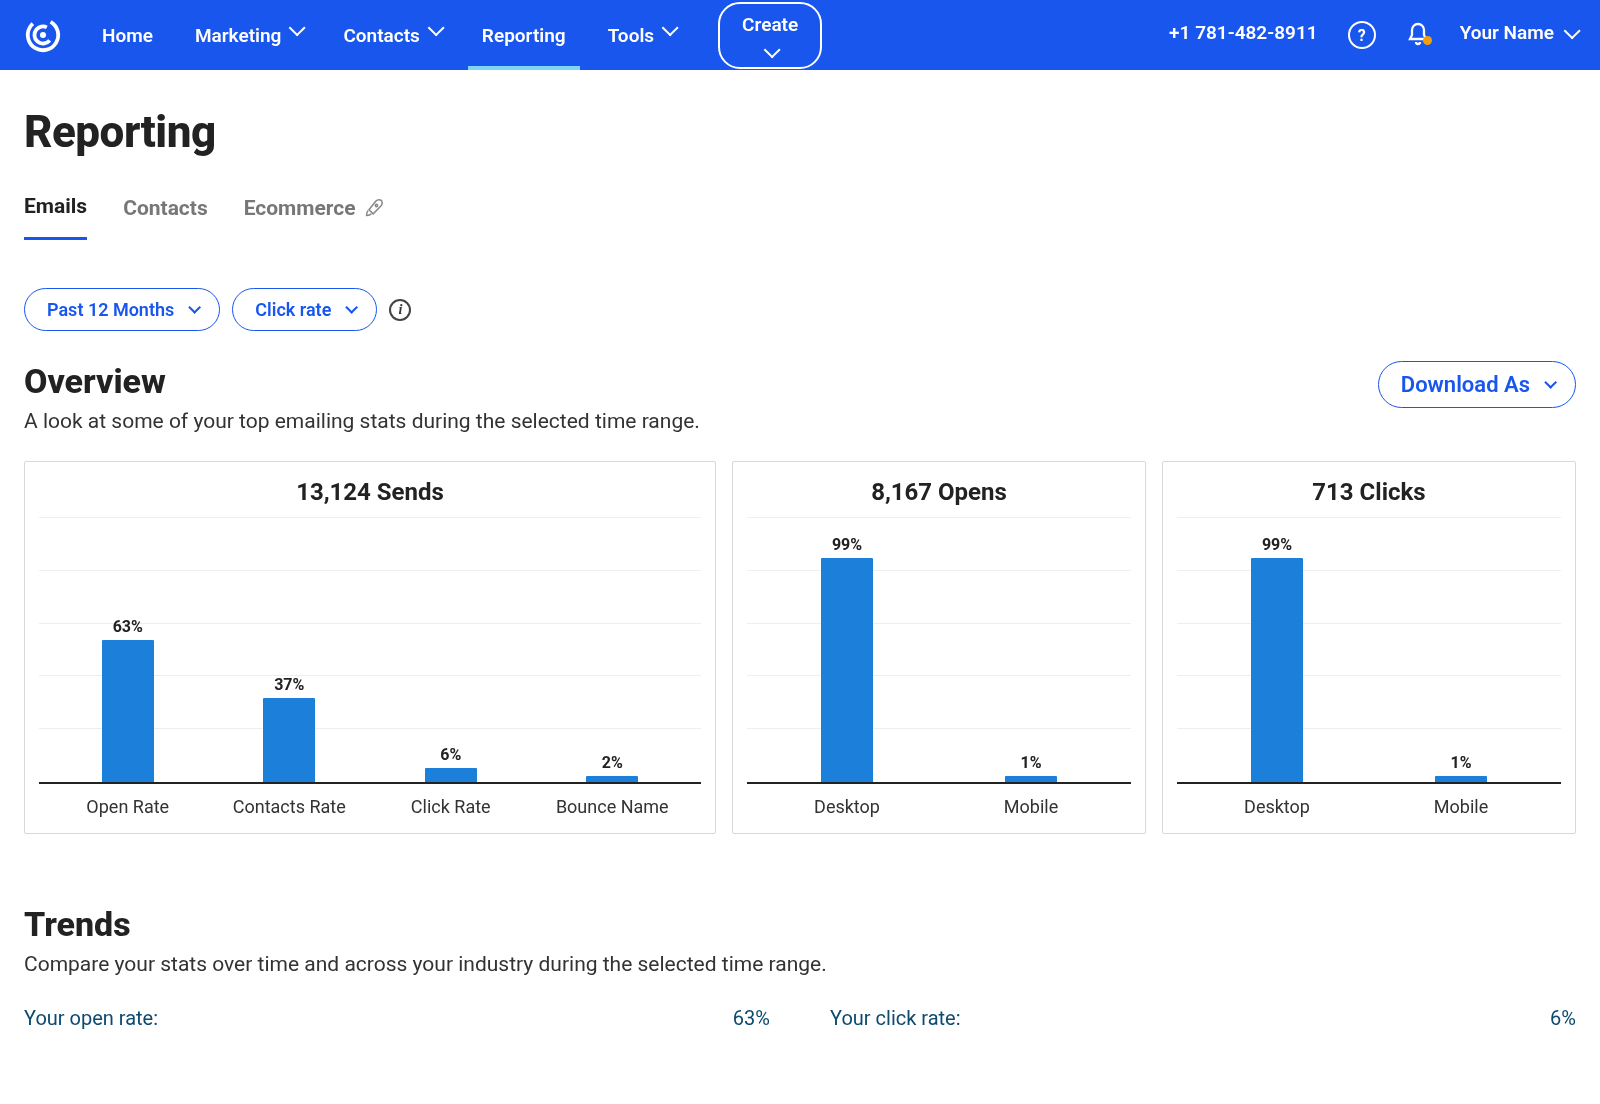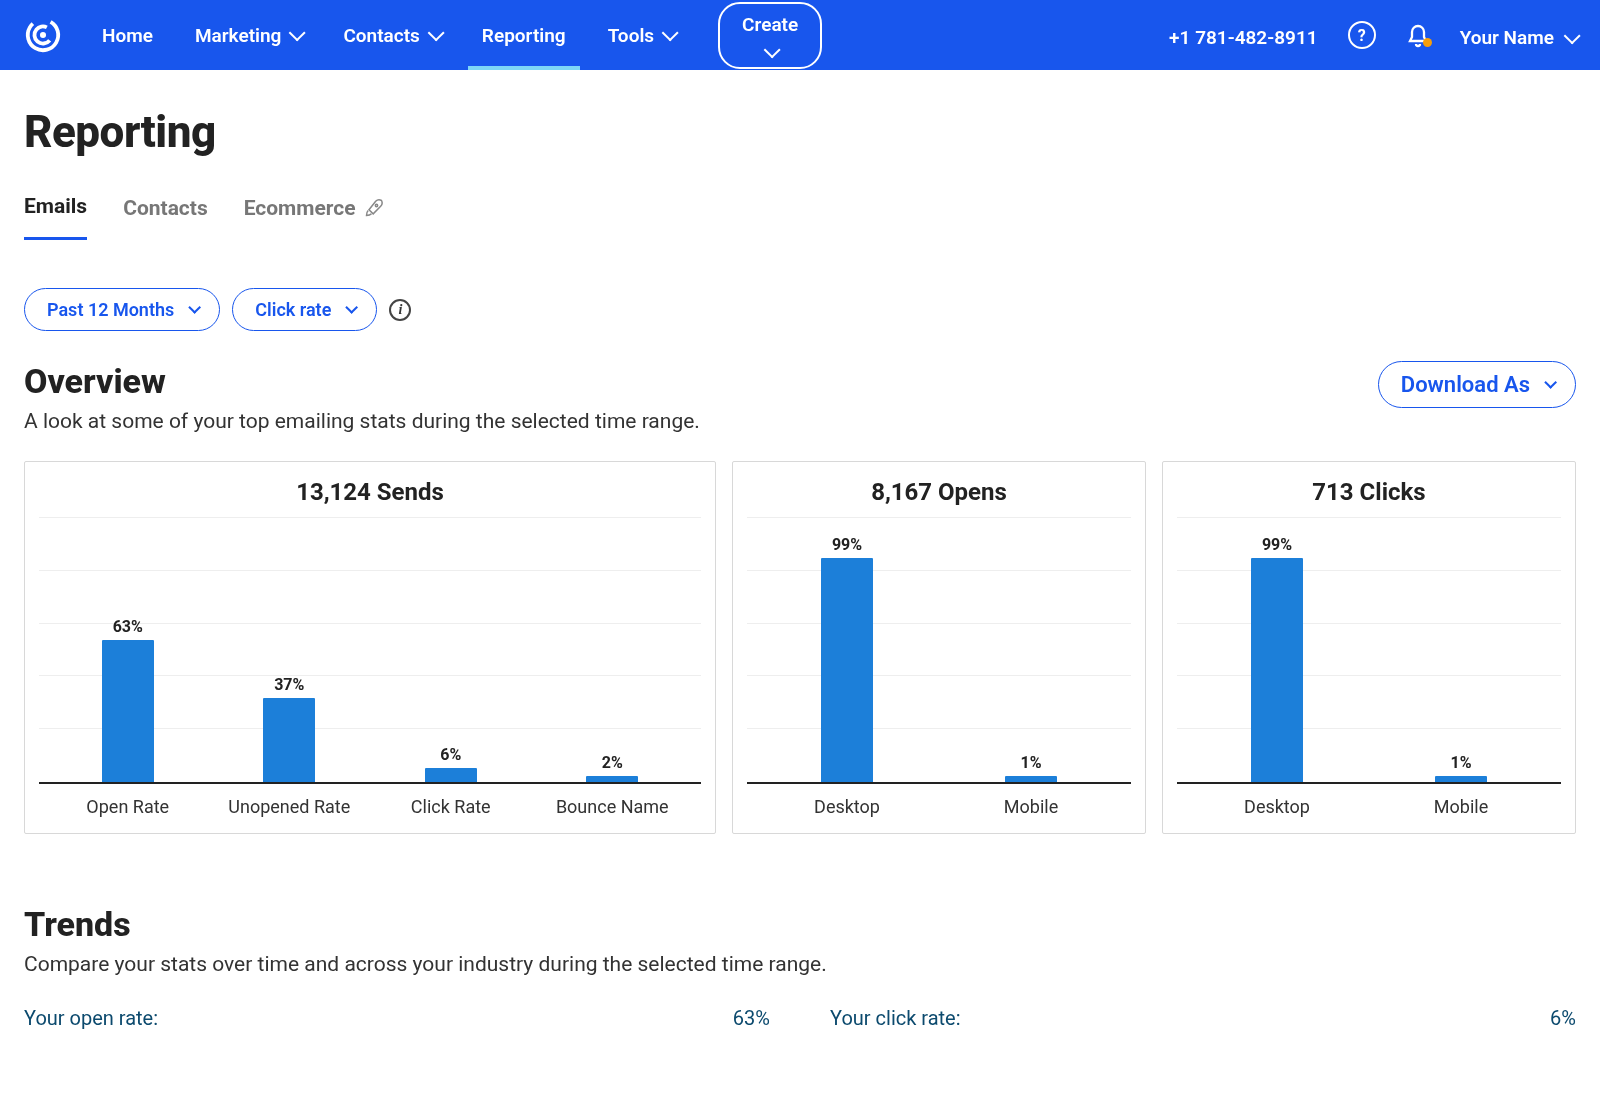--- a/index.html
+++ b/index.html
@@ -19,21 +19,21 @@
     padding: 0 24px;
     color: #fff;
   }
   .logo {
     width: 38px; height: 38px;
     margin-right: 26px;
     display:flex; align-items:center; justify-content:center;
   }
   .nav { display:flex; align-items:center; gap: 14px; }
   .nav-item {
-    display:flex; align-items:center; gap:8px;
+    display:flex; gap:8px;
     font-weight:600; font-size:19px;
     padding: 23px 14px;
     cursor:pointer;
     position:relative;
     white-space:nowrap;
   }
   .nav-item.active::after {
     content:""; position:absolute; left:0; right:0; bottom:0;
     height:4px; background:#7ED6F7;
   }
@@ -52,21 +52,21 @@
     border:2px solid #fff;
     border-radius: 22px;
     padding: 9px 22px;
     display:flex; align-items:center; gap:10px;
     font-weight:600; font-size:19px;
     cursor:pointer;
     margin-left:16px;
     flex-direction:column;
   }
   .spacer { flex:1; }
-  .right-group { display:flex; align-items:flex-end; gap:30px; }
+  .right-group { display:flex; align-items:flex-start; gap:30px; }
   .phone { font-weight:600; font-size:19px; }
   .circ-icon {
     width:28px; height:28px; border:2.5px solid #fff; border-radius:50%;
     display:flex; align-items:center; justify-content:center;
     font-weight:700; font-size:16px;
   }
   .bell {
     position:relative;
     width:24px; height:26px;
   }
@@ -276,21 +276,21 @@
           <div class="bar-label">6%</div>
           <div class="bar" style="height: 13.566px;"></div>
         </div>
         <div class="barwrap">
           <div class="bar-label">2%</div>
           <div class="bar" style="height: 6px;"></div>
         </div>
       </div>
       <div class="xaxis">
         <span>Open Rate</span>
-        <span>Unopened Rate</span>
+        <span>Contacts Rate</span>
         <span>Click Rate</span>
         <span>Bounce Name</span>
       </div>
     </div>
 
     <div class="chart-card sm">
       <div class="chart-title">8,167 Opens</div>
       <div class="plot">
         <div class="gridlines">
           <div style="bottom:20%"></div>

